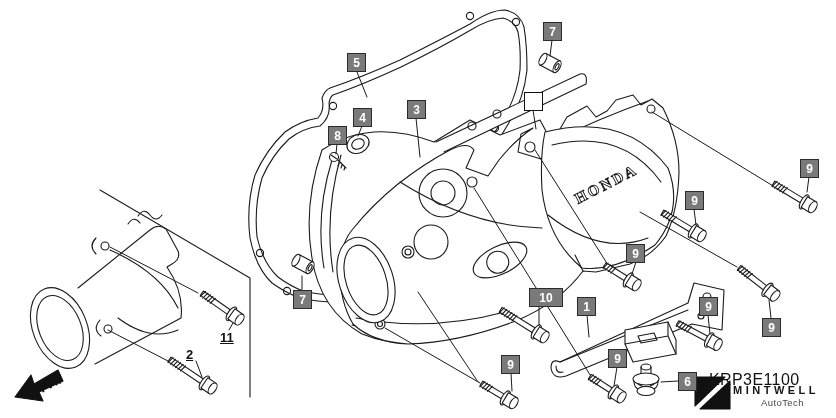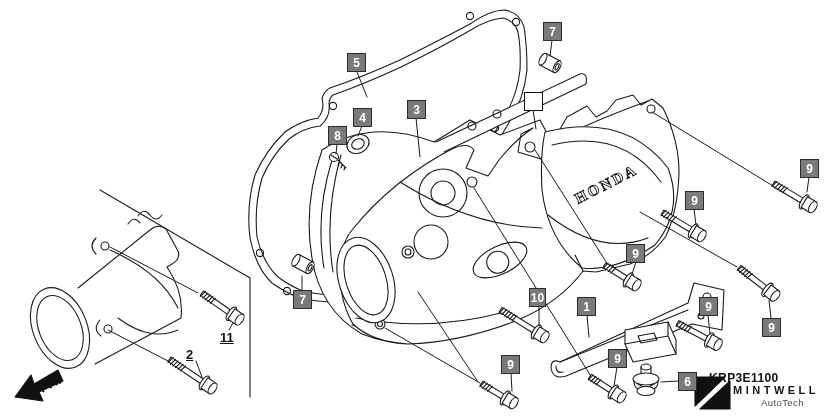--- a/index.html
+++ b/index.html
@@ -4,21 +4,21 @@
 <style>
   html,body{margin:0;padding:0;background:#fff;}
   #stage{position:relative;width:836px;height:418px;background:#fff;overflow:hidden;
          font-family:"Liberation Sans",sans-serif;}
   #art{position:absolute;left:0;top:0;}
   .callout{position:absolute;width:19px;height:19px;background:#7a7a7a;border:1px solid #2b2b2b;
            color:#fff;font-size:12px;font-weight:bold;display:flex;align-items:center;
            justify-content:center;line-height:1;box-sizing:border-box;}
   .callout.blank{background:#fff;border:1.3px solid #111;}
   .plainnum{position:absolute;color:#111;font-size:13px;font-weight:bold;line-height:1;text-decoration:underline;}
-  .code{position:absolute;left:709px;top:371px;color:#111;font-size:12px;font-weight:bold;letter-spacing:.4px;}
+  .code{position:absolute;left:709px;top:371px;color:#111;font-size:16px;font-weight:normal;letter-spacing:.4px;}
   .brand{position:absolute;left:733px;top:384px;color:#161616;font-size:11px;font-weight:bold;letter-spacing:3.5px;}
   .tagline{position:absolute;left:761px;top:397px;color:#4a4a4a;font-size:9.5px;font-weight:normal;letter-spacing:.4px;}
 </style>
 </head>
 <body>
 
 <div id="stage">
 
 <svg id="art" width="836" height="418" viewBox="0 0 836 418">
   <defs>
@@ -259,21 +259,21 @@
 
   <div class="callout" style="left:347px;top:53px">5</div>
   <div class="callout" style="left:543px;top:22px">7</div>
   <div class="callout" style="left:353px;top:108px">4</div>
   <div class="callout" style="left:328px;top:126px">8</div>
   <div class="callout" style="left:407px;top:100px">3</div>
   <div class="callout blank" style="left:524px;top:92px"></div>
   <div class="callout" style="left:800px;top:159px">9</div>
   <div class="callout" style="left:685px;top:191px">9</div>
   <div class="callout" style="left:626px;top:244px">9</div>
-  <div class="callout" style="left:529px;top:288px;width:17px">10</div>
+  <div class="callout" style="left:529px;top:288px;width:34px">10</div>
   <div class="callout" style="left:577px;top:297px">1</div>
   <div class="callout" style="left:699px;top:297px">9</div>
   <div class="callout" style="left:762px;top:318px">9</div>
   <div class="callout" style="left:608px;top:349px">9</div>
   <div class="callout" style="left:501px;top:355px">9</div>
   <div class="callout" style="left:678px;top:372px">6</div>
   <div class="callout" style="left:293px;top:290px">7</div>
 
   <div class="plainnum" style="left:220px;top:331px">11</div>
   <div class="plainnum" style="left:186px;top:348px">2</div>

